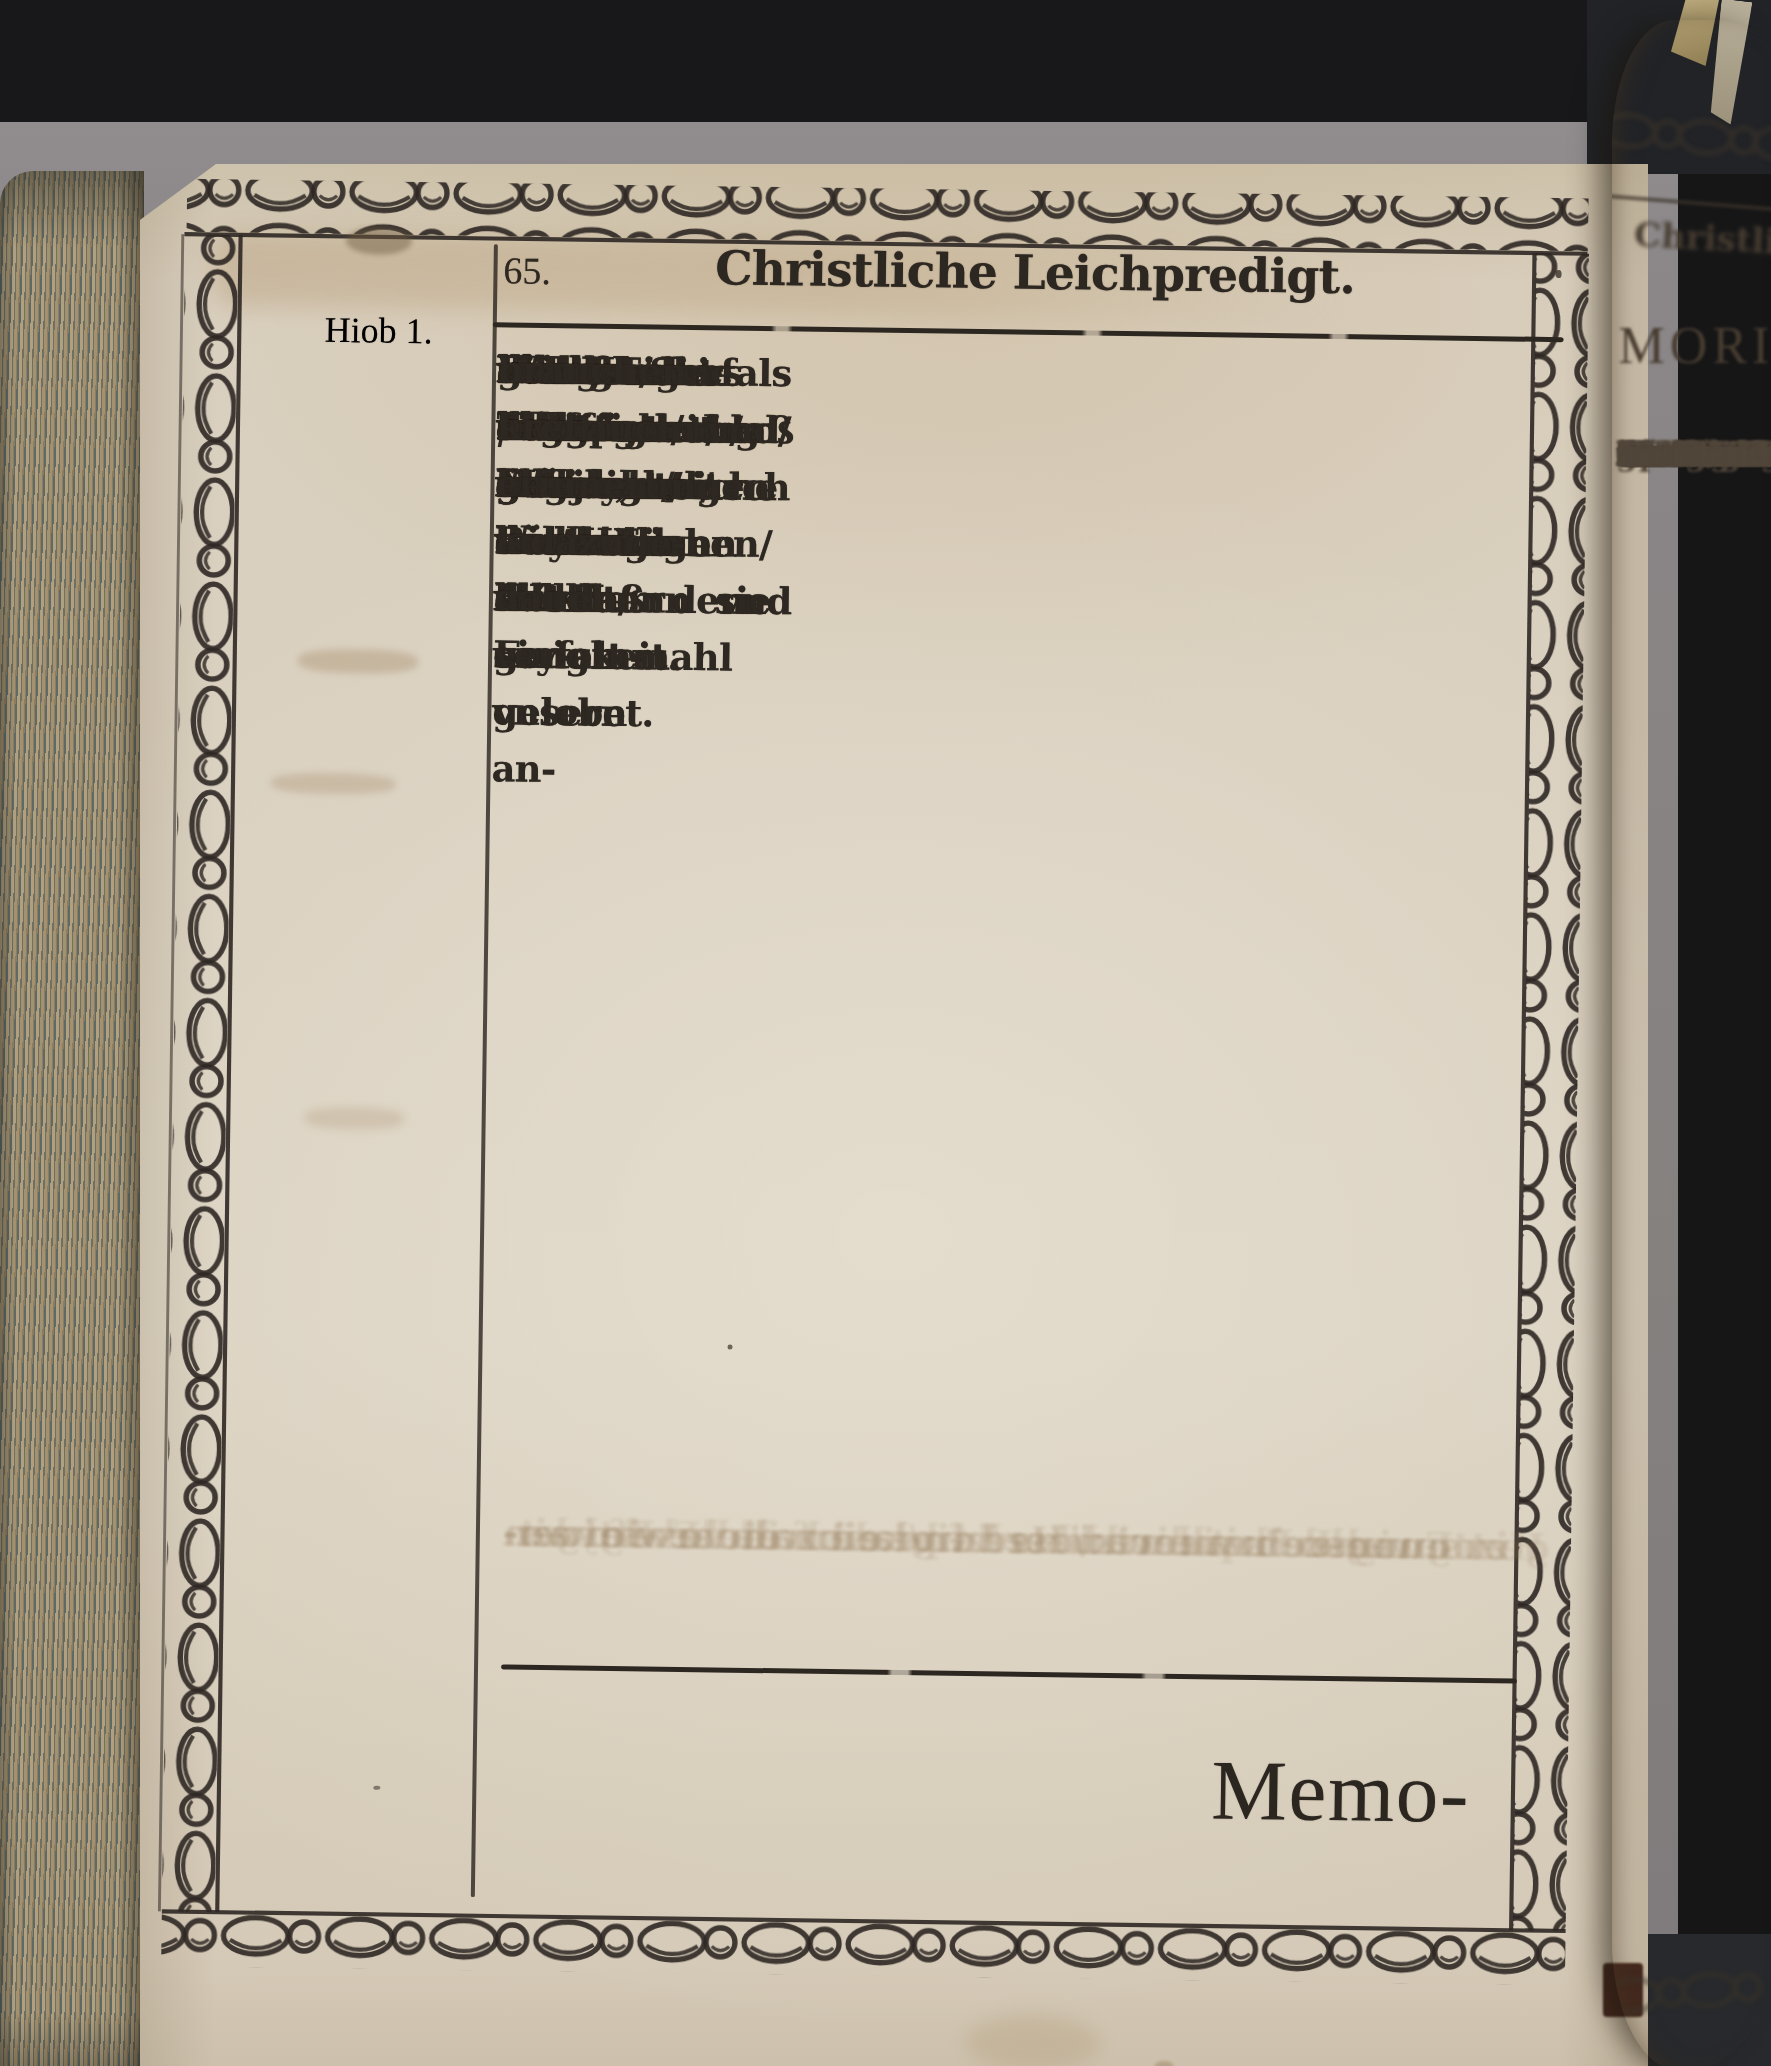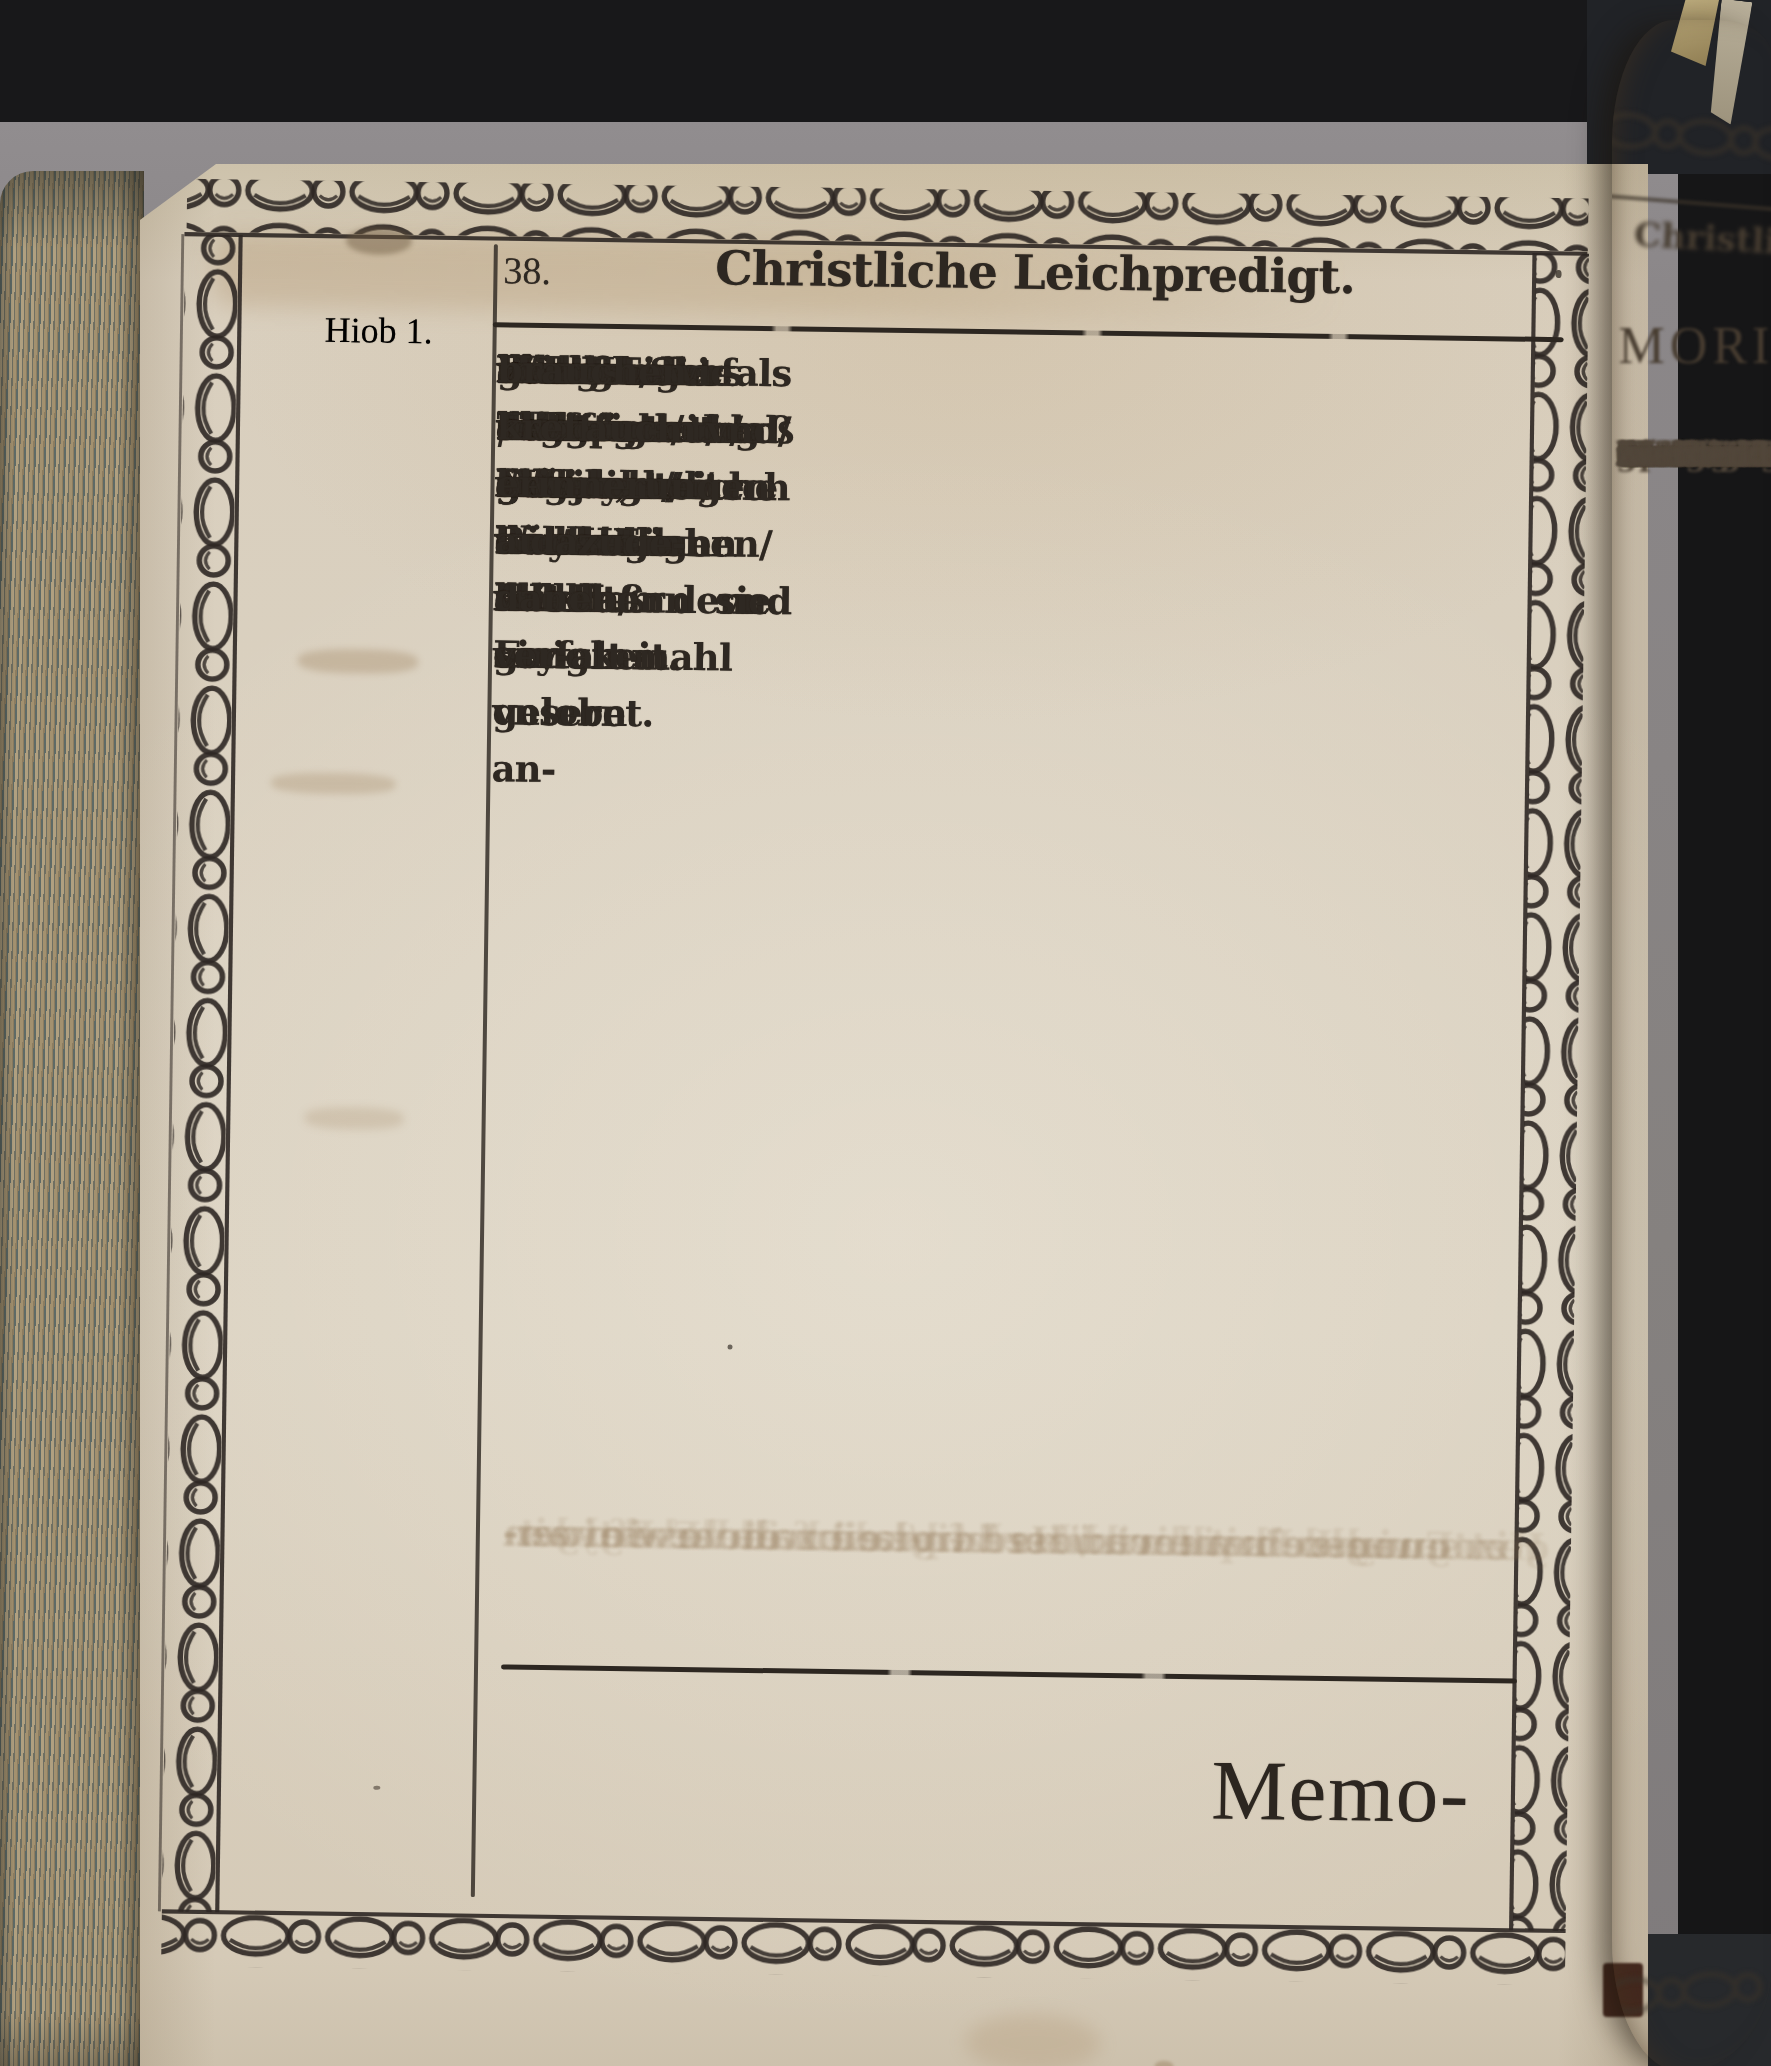--- a/index.html
+++ b/index.html
@@ -149,21 +149,21 @@
         <line x1="112" y1="4232" x2="3510" y2="4232" stroke="#2d2723" stroke-width="10" stroke-opacity=".9"></line>
       </svg>
 
       <div class="margin-smudge"></div>
       <div class="margin-note">Hiob 1.</div>
       <div class="ghost-blob1"></div>
       <div class="ghost-blob2"></div>
       <div class="ghost-blob3"></div>
 
       <div class="col-rule"></div>
-      <div class="header-num">38.</div>
+      <div class="header-num">65.</div>
       <div class="header-title">Christliche Leichpredigt.</div>
       <div class="title-speck"></div>
       <div class="header-rule"></div>
 
       <div class="body-text">
           <div class="line">
             <span class="seg-de">diese Ehetrennung gemacht/ demnach mit dem</span>
           </div>
           <div class="line">
             <span class="seg-de">Hiob sagen </span>

